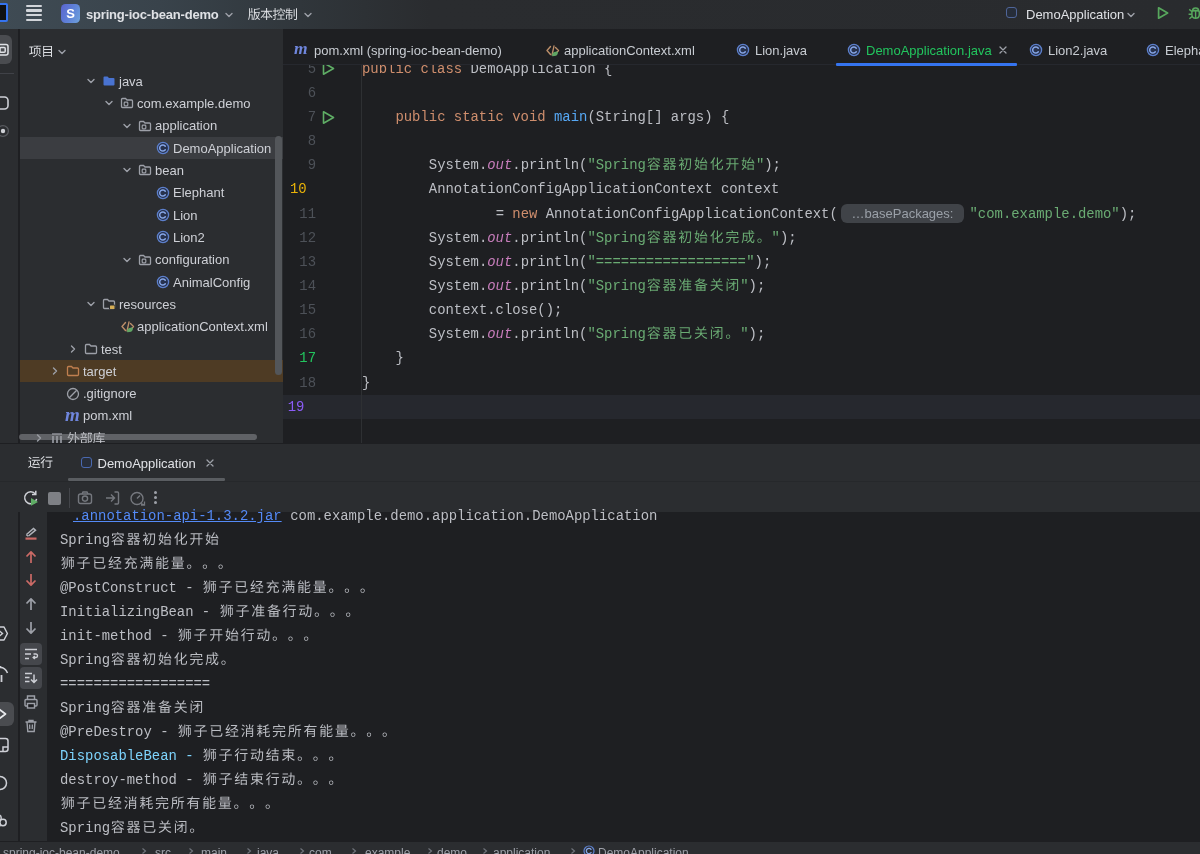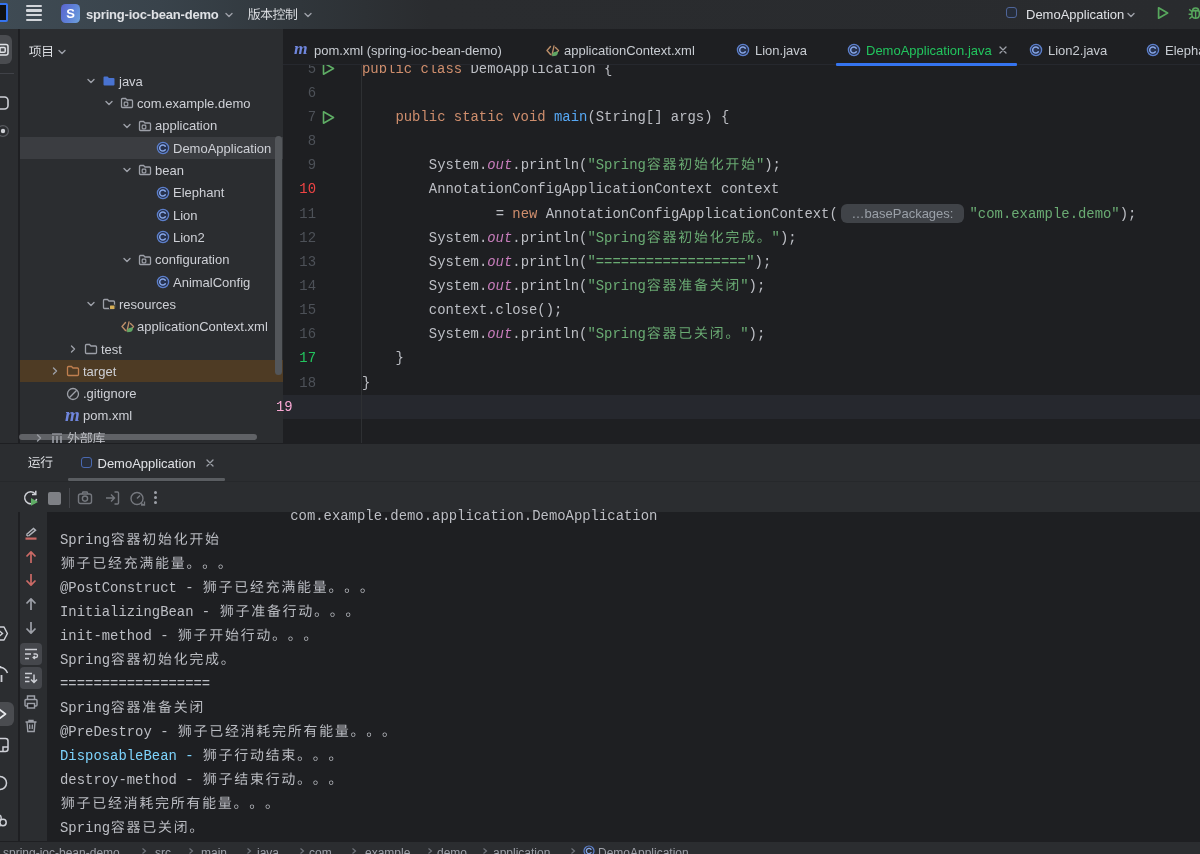--- a/index.html
+++ b/index.html
@@ -312,30 +312,30 @@
     </svg>
     <div class="abs mono" style="left:740.22px;top:322.28px;line-height:24.15px"><span class="str">"</span><span style="color:#bcbec4">);</span></div>
     <div class="abs mono" style="left:495.65px;top:201.53px;color:#bcbec4;line-height:24.15px">= <span class="kw">new</span> AnnotationConfigApplicationContext(</div>
     <div class="abs" style="left:841px;top:204.1px;width:123px;height:19px;background:#404348;border-radius:6px;font:13px 'Liberation Sans',sans-serif;color:#9aa0a8;line-height:19px;text-align:center">…basePackages:</div>
     <div class="abs mono" style="left:969.5px;top:201.53px;line-height:24.15px"><span class="str">"com.example.demo"</span><span style="color:#bcbec4">);</span></div>
     <div class="abs mono" style="left:276px;top:56.62px;width:40px;text-align:right;color:#4d5158;line-height:24.15px">5</div>
     <div class="abs mono" style="left:276px;top:80.77px;width:40px;text-align:right;color:#4d5158;line-height:24.15px">6</div>
     <div class="abs mono" style="left:276px;top:104.92px;width:40px;text-align:right;color:#4d5158;line-height:24.15px">7</div>
     <div class="abs mono" style="left:276px;top:129.08px;width:40px;text-align:right;color:#4d5158;line-height:24.15px">8</div>
     <div class="abs mono" style="left:276px;top:153.23px;width:40px;text-align:right;color:#4d5158;line-height:24.15px">9</div>
-    <div class="abs mono" style="left:276px;top:177.38px;width:40px;text-align:right;color:#ef4444;line-height:24.15px">10</div>
+    <div class="abs mono" style="left:290px;top:177.38px;width:40px;text-align:left;color:#eab308;line-height:24.15px">10</div>
     <div class="abs mono" style="left:276px;top:201.53px;width:40px;text-align:right;color:#4d5158;line-height:24.15px">11</div>
     <div class="abs mono" style="left:276px;top:225.68px;width:40px;text-align:right;color:#4d5158;line-height:24.15px">12</div>
     <div class="abs mono" style="left:276px;top:249.82px;width:40px;text-align:right;color:#4d5158;line-height:24.15px">13</div>
     <div class="abs mono" style="left:276px;top:273.97px;width:40px;text-align:right;color:#4d5158;line-height:24.15px">14</div>
     <div class="abs mono" style="left:276px;top:298.12px;width:40px;text-align:right;color:#4d5158;line-height:24.15px">15</div>
     <div class="abs mono" style="left:276px;top:322.28px;width:40px;text-align:right;color:#4d5158;line-height:24.15px">16</div>
     <div class="abs mono" style="left:276px;top:346.43px;width:40px;text-align:right;color:#22c55e;line-height:24.15px">17</div>
     <div class="abs mono" style="left:276px;top:370.57px;width:40px;text-align:right;color:#4d5158;line-height:24.15px">18</div>
-    <div class="abs mono" style="left:276px;top:394.72px;width:40px;text-align:left;color:#f9a8d4;line-height:24.15px">19</div>
+    <div class="abs mono" style="left:276px;top:394.72px;width:40px;text-align:center;color:#8b5cf6;line-height:24.15px">19</div>
     <svg style="position:absolute;left:321.0px;top:61.2px;" width="15" height="15" viewBox="0 0 15 15" fill="none">
       <path d="M2.5 1.8 L12.5 7.5 L2.5 13.2 Z" stroke="#5fad65" stroke-width="1.6" stroke-linejoin="round"></path>
     </svg>
     <svg style="position:absolute;left:321.0px;top:109.5px;" width="15" height="15" viewBox="0 0 15 15" fill="none">
       <path d="M2.5 1.8 L12.5 7.5 L2.5 13.2 Z" stroke="#5fad65" stroke-width="1.6" stroke-linejoin="round"></path>
     </svg>
     <div class="abs" style="left:283px;top:29px;width:917px;height:36px;background:#1e1f22;border-bottom:1px solid #26282e"></div>
     <svg style="position:absolute;left:294.0px;top:41.0px" width="16" height="15" viewBox="0 0 16 15">
       <text x="0" y="12.5" font-family="Liberation Serif" font-style="italic" font-weight="700" font-size="17.5" fill="#6f86dd">m</text>
     </svg>
@@ -444,20 +444,21 @@
     <svg style="position:absolute;left:23.0px;top:694.0px;" width="16" height="16" viewBox="0 0 16 16" fill="none">
       <rect x="2" y="5.5" width="12" height="6.5" rx="1" stroke="#9da0a8" stroke-width="1.4"></rect>
       <path d="M4.5 5.5 L4.5 2 L11.5 2 L11.5 5.5" stroke="#9da0a8" stroke-width="1.4"></path>
       <rect x="4.5" y="9.5" width="7" height="4.5" fill="#1e1f22" stroke="#9da0a8" stroke-width="1.4"></rect>
     </svg>
     <svg style="position:absolute;left:23.0px;top:718.0px;" width="16" height="16" viewBox="0 0 16 16" fill="none">
       <path d="M2.5 4 L13.5 4 M6 4 L6 2.5 L10 2.5 L10 4" stroke="#9da0a8" stroke-width="1.4"></path>
       <path d="M4 4 L4.8 13.5 L11.2 13.5 L12 4" stroke="#9da0a8" stroke-width="1.4" fill="none"></path>
       <path d="M6.6 6.5 L6.8 11 M9.4 6.5 L9.2 11" stroke="#9da0a8" stroke-width="1.3"></path>
     </svg>
+    <div class="abs mono" style="left:73.00px;top:503.93px;color:#548af7;line-height:24.15px;text-decoration:underline">.annotation-api-1.3.2.jar</div>
     <div class="abs mono" style="left:290.19px;top:503.93px;color:#bcbec4;line-height:24.15px;">com.example.demo.application.DemoApplication</div>
     <div class="abs mono" style="left:60.00px;top:527.92px;color:#bcbec4;line-height:24.15px;">Spring</div>
     <svg style="position:absolute;left:110.1px;top:528.7px;" width="112" height="20" viewBox="0 0 112 20" fill="#bcbec4">
       <use href="#g5bb9" transform="translate(0.89,15.00) scale(0.01392)"></use>
       <use href="#g5668" transform="translate(16.59,15.00) scale(0.01392)"></use>
       <use href="#g521d" transform="translate(32.29,15.00) scale(0.01392)"></use>
       <use href="#g59cb" transform="translate(47.99,15.00) scale(0.01392)"></use>
       <use href="#g5316" transform="translate(63.69,15.00) scale(0.01392)"></use>
       <use href="#g5f00" transform="translate(79.39,15.00) scale(0.01392)"></use>
       <use href="#g59cb" transform="translate(95.09,15.00) scale(0.01392)"></use>

